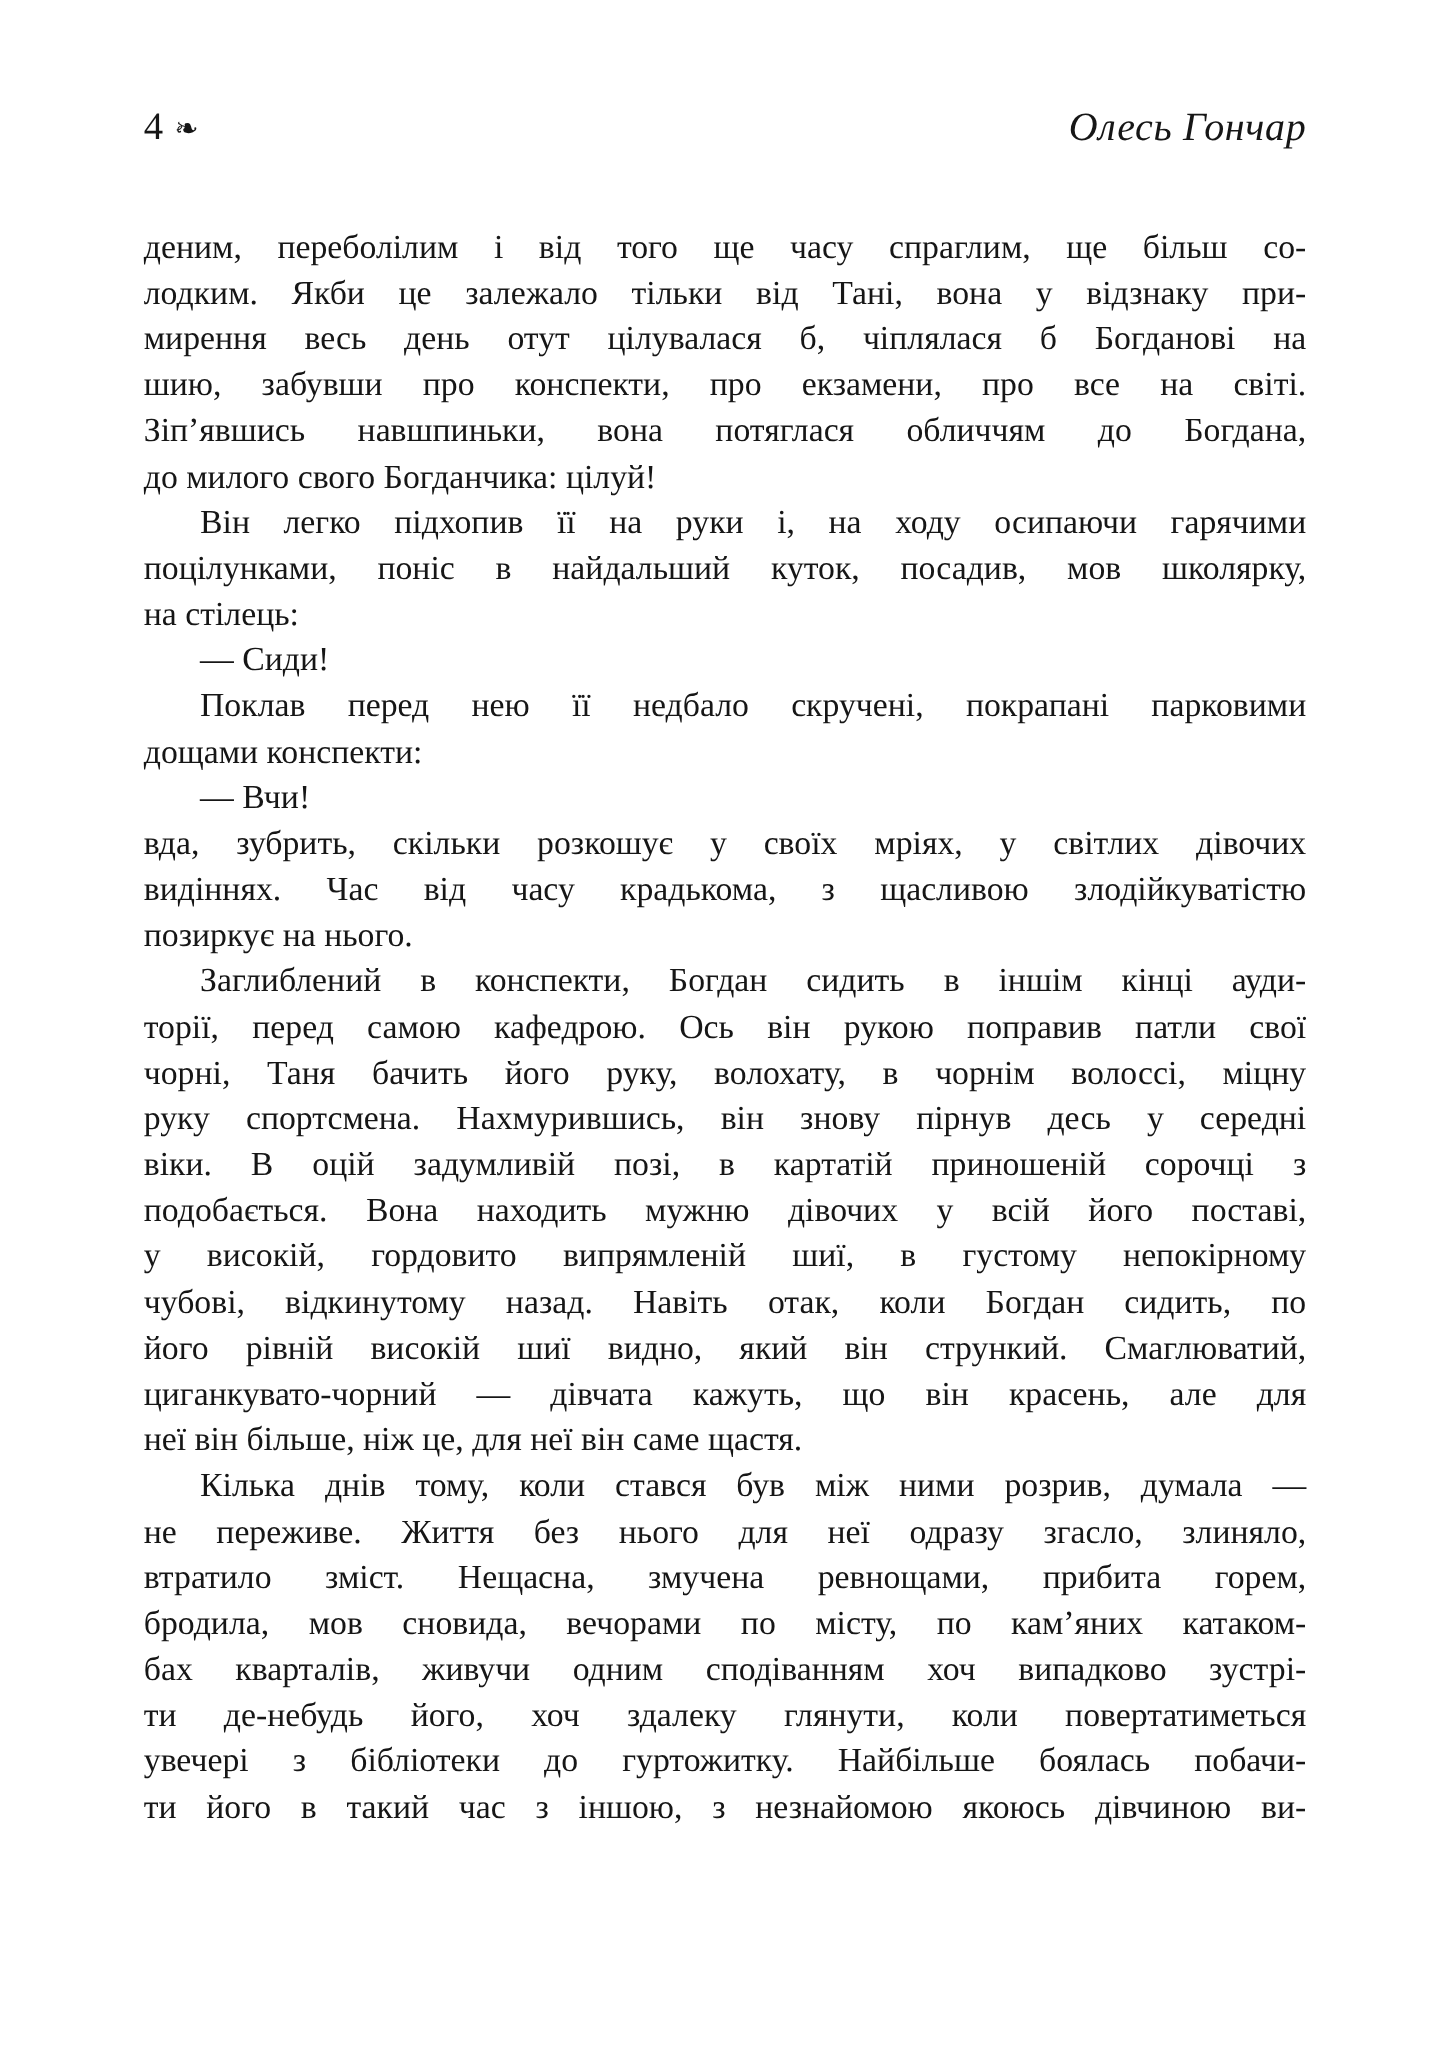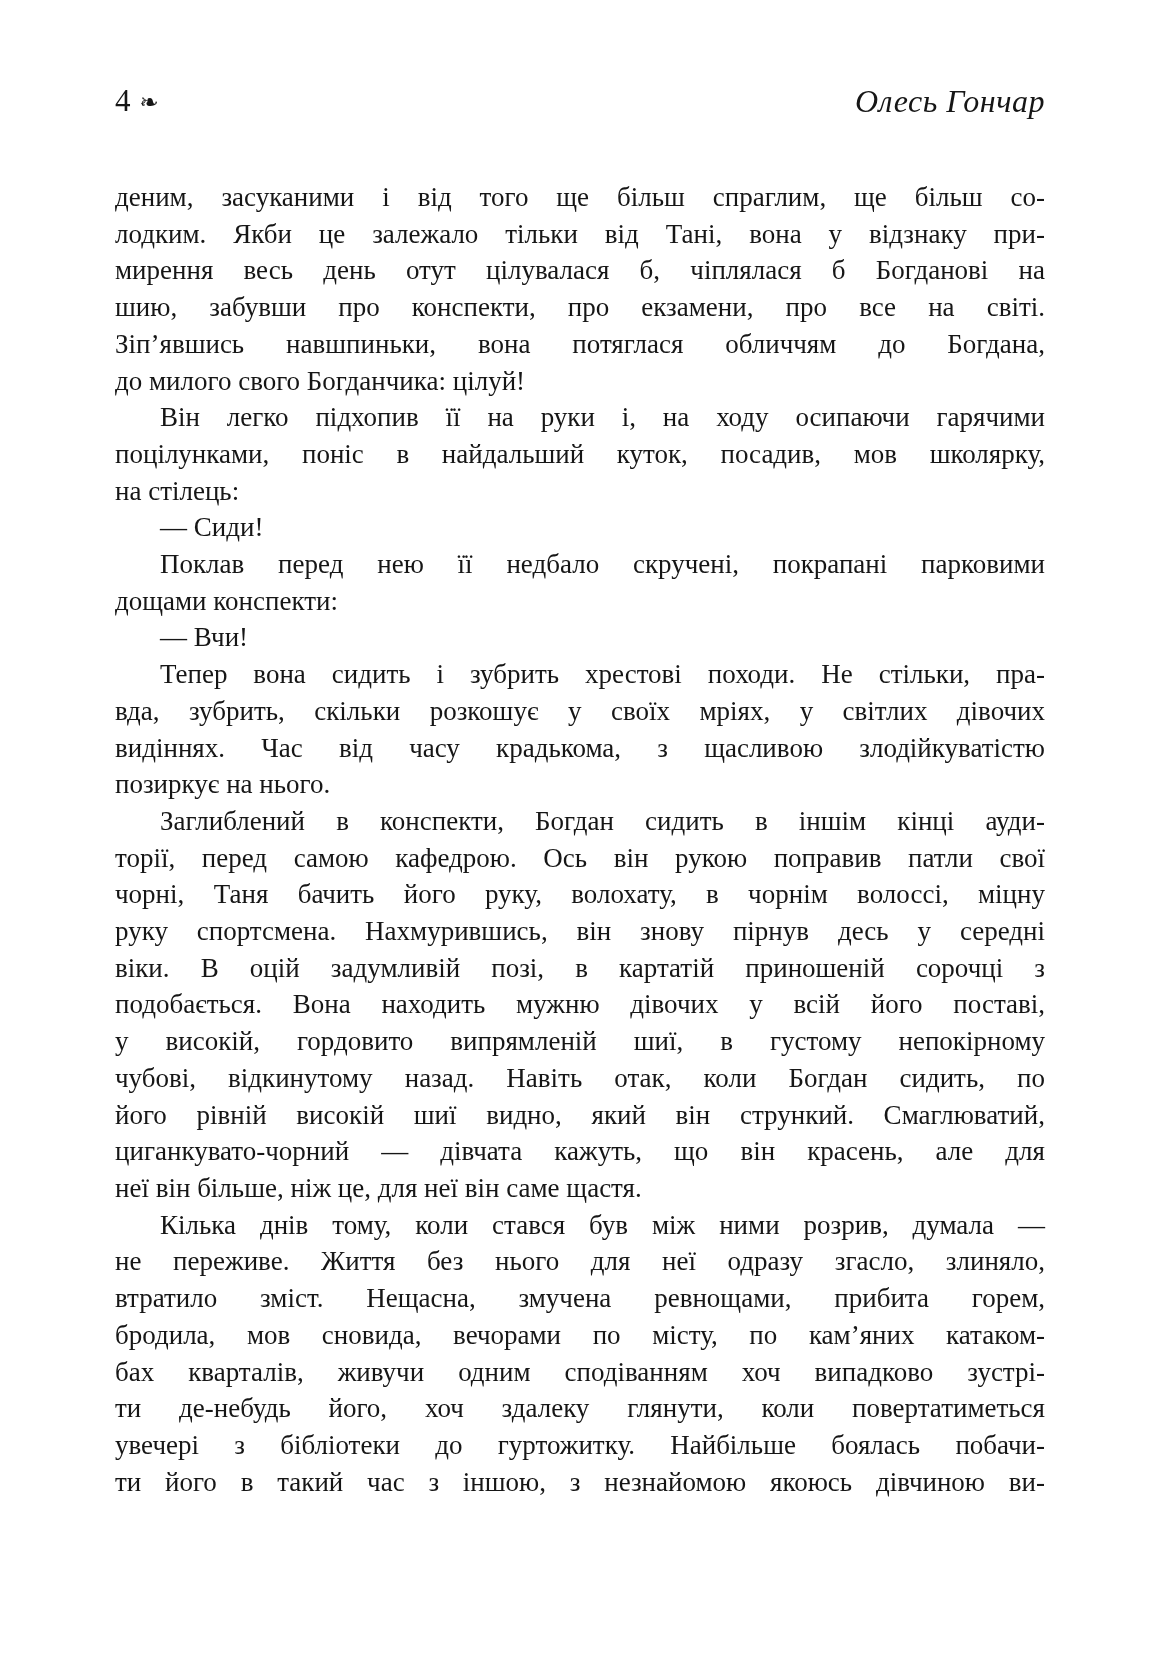--- a/index.html
+++ b/index.html
@@ -76,21 +76,21 @@
   <header class="running-head">
     <div class="folio">
       <span class="folio-num">4</span>
       <span class="fleuron">❧</span>
     </div>
     <div class="running-title">Олесь Гончар</div>
   </header>
 
   <main class="text-block" id="text-block">
       <div class="para">
-        <div class="line">деним, засуканими і від того ще більш спраглим, ще більш со-</div>
+        <div class="line">деним, переболілим і від того ще часу спраглим, ще більш со-</div>
         <div class="line">лодким. Якби це залежало тільки від Тані, вона у відзнаку при-</div>
         <div class="line">мирення весь день отут цілувалася б, чіплялася б Богданові на</div>
         <div class="line">шию, забувши про конспекти, про екзамени, про все на світі.</div>
         <div class="line">Зіп’явшись навшпиньки, вона потяглася обличчям до Богдана,</div>
         <div class="line last">до милого свого Богданчика: цілуй!</div>
       </div>
       <div class="para">
         <div class="line indent">Він легко підхопив її на руки і, на ходу осипаючи гарячими</div>
         <div class="line">поцілунками, поніс в найдальший куток, посадив, мов школярку,</div>
         <div class="line last">на стілець:</div>
@@ -99,21 +99,20 @@
         <div class="line last indent">— Сиди!</div>
       </div>
       <div class="para">
         <div class="line indent">Поклав перед нею її недбало скручені, покрапані парковими</div>
         <div class="line last">дощами конспекти:</div>
       </div>
       <div class="para">
         <div class="line last indent">— Вчи!</div>
       </div>
       <div class="para">
-        <div class="line indent">Тепер вона сидить і зубрить хрестові походи. Не стільки, пра-</div>
         <div class="line">вда, зубрить, скільки розкошує у своїх мріях, у світлих дівочих</div>
         <div class="line">видіннях. Час від часу крадькома, з щасливою злодійкуватістю</div>
         <div class="line last">позиркує на нього.</div>
       </div>
       <div class="para">
         <div class="line indent">Заглиблений в конспекти, Богдан сидить в іншім кінці ауди-</div>
         <div class="line">торії, перед самою кафедрою. Ось він рукою поправив патли свої</div>
         <div class="line">чорні, Таня бачить його руку, волохату, в чорнім волоссі, міцну</div>
         <div class="line">руку спортсмена. Нахмурившись, він знову пірнув десь у середні</div>
         <div class="line">віки. В оцій задумливій позі, в картатій приношеній сорочці з</div>

